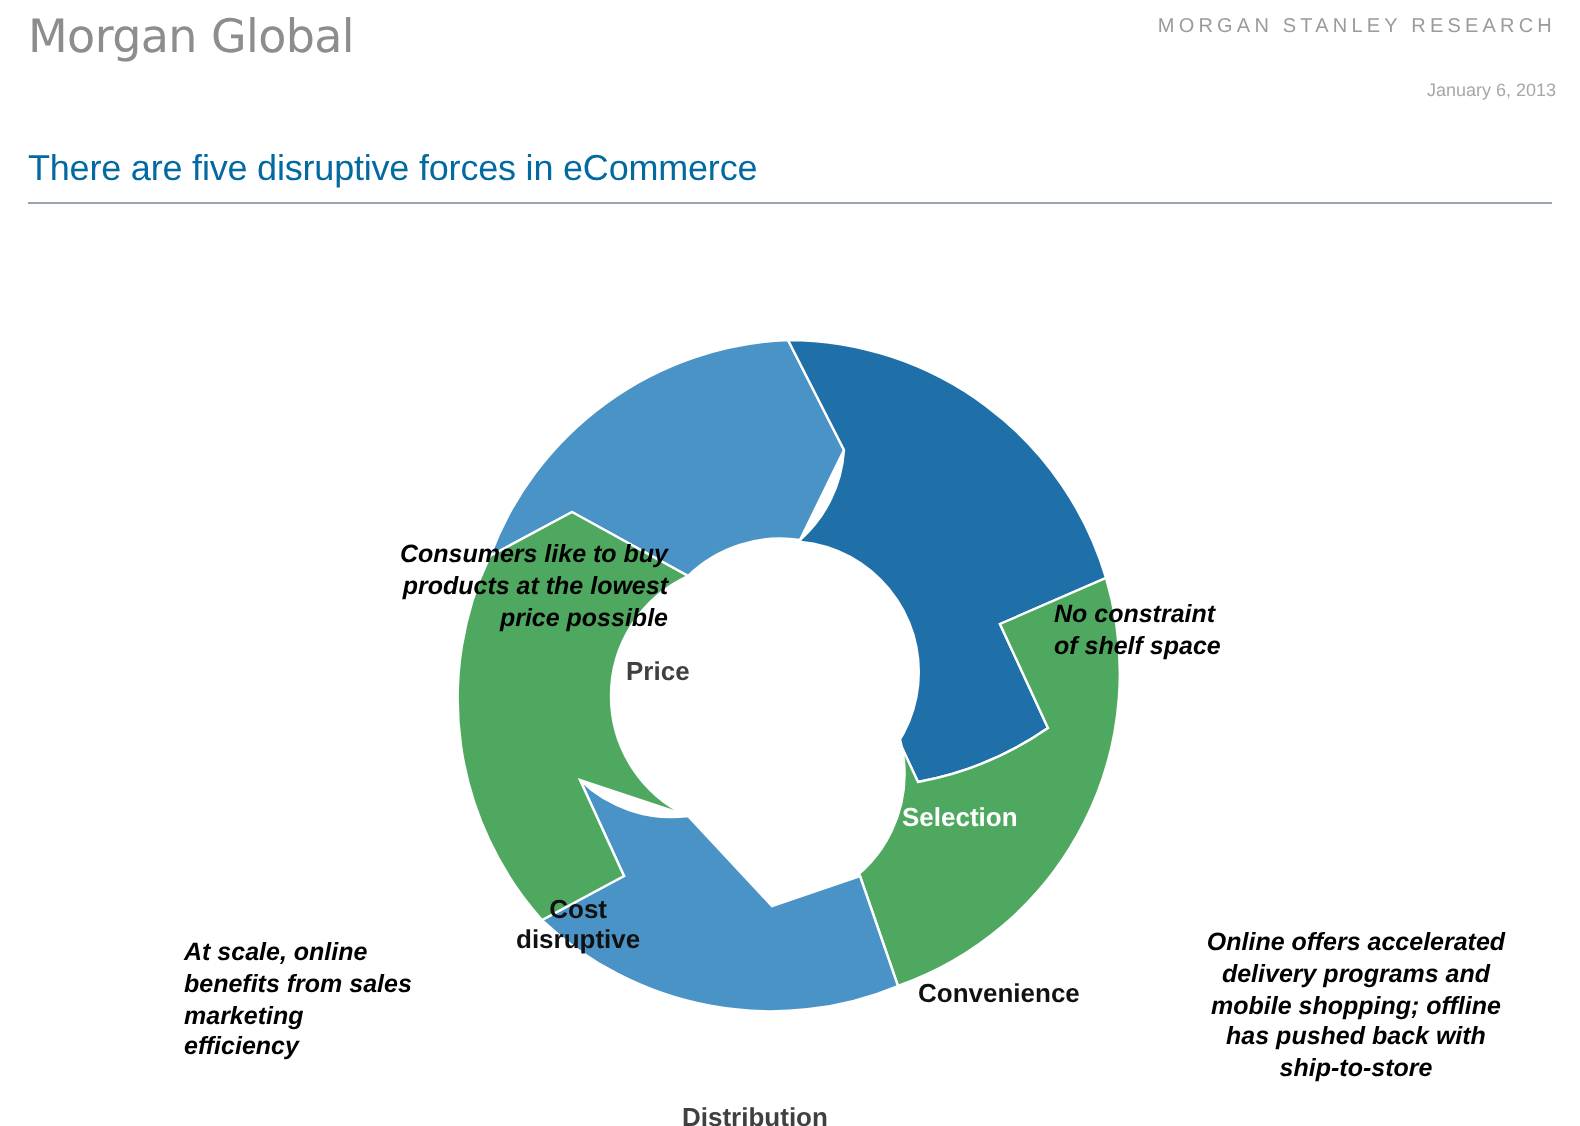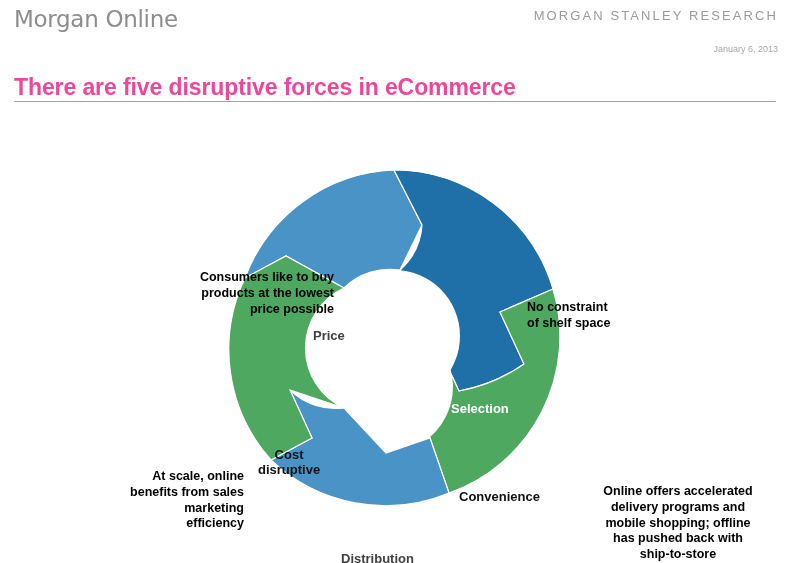--- a/index.html
+++ b/index.html
@@ -31,21 +31,21 @@
     font-family: "DejaVu Sans", sans-serif;
     font-weight: 400;
   }
   #header-meta {
     position: absolute;
     right: 12px; top: 7px;
     text-align: right;
     line-height: 1.35;
   }
   #research-line {
-    font-size: 13px;
+    font-size: 10px;
     letter-spacing: 2.1px;
     color: #9b9b9b;
     font-weight: 400;
   }
   #paper-line {
     font-size: 9.5px;
     color: #9aa6b4;
     font-weight: 700;
     margin-top: 2px;
     letter-spacing: 0.1px;
@@ -53,23 +53,23 @@
   #date-line {
     font-size: 9px;
     color: #a8a8a8;
     margin-top: 18px;
   }
 
   
   #slide-title {
     position: absolute;
     left: 14px; top: 74px;
-    font-size: 23px;
-    font-weight: 700;
-    color: #ec4899;
+    font-size: 18px;
+    font-weight: 400;
+    color: #0369a1;
     letter-spacing: -0.1px;
   }
   #title-rule {
     position: absolute;
     left: 14px; top: 101px;
     width: 762px; height: 1px;
     background: #9aa3b4;
   }
 
   
@@ -102,31 +102,32 @@
   #label-cost        { left: 258px; top: 340px; text-align: center; }
 
   
   .callout {
     position: absolute;
     font-size: 12.5px;
     font-weight: 700;
     color: #000000;
     line-height: 1.26;
     white-space: pre-line;
+    font-style: italic;
   }
   #callout-price        { left: 144px; top: 162px; width: 190px; text-align: right; }
   #callout-selection    { left: 527px; top: 192px; width: 180px; text-align: left; }
-  #callout-convenience  { left: 578px; top: 376px; width: 200px; text-align: center; }
-  #callout-cost         { left: 92px; top: 361px; width: 152px; text-align: right; }
+  #callout-convenience  { left: 578px; top: 356px; width: 200px; text-align: center; }
+  #callout-cost         { left: 92px; top: 361px; width: 152px; text-align: left; }
 </style>
 </head>
 <body>
 
 <div id="header">
-  <div id="brand-logo">Morgan Online</div>
+  <div id="brand-logo">Morgan Global</div>
   <div id="header-meta">
     <div id="research-line">MORGAN STANLEY RESEARCH</div>
     <div id="date-line">January 6, 2013</div>
   </div>
 </div>
 
 <div id="slide-title">There are five disruptive forces in eCommerce</div>
 <div id="title-rule"></div>
 
 <div id="diagram">

